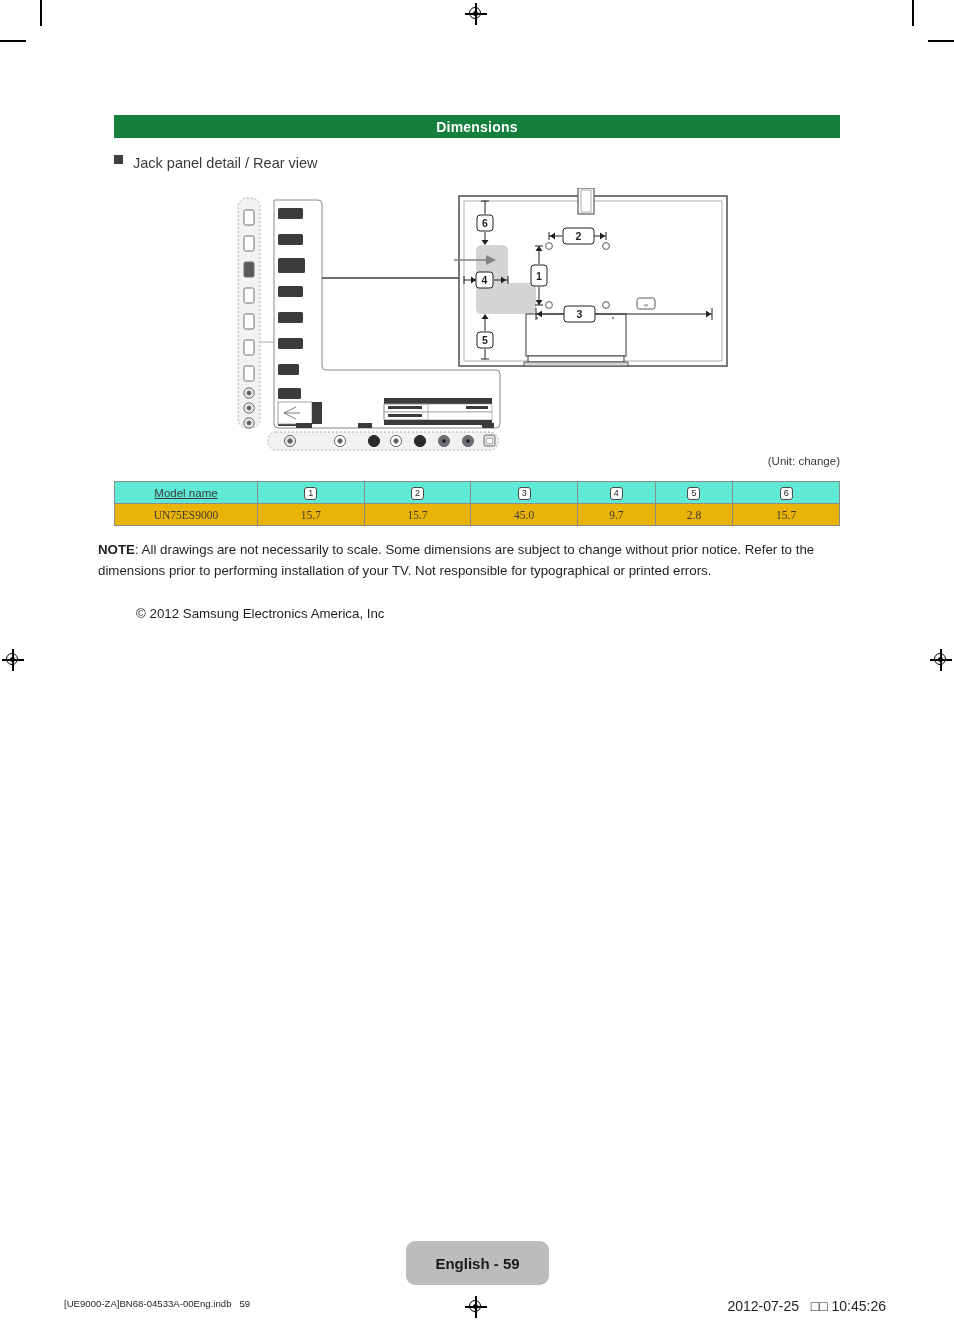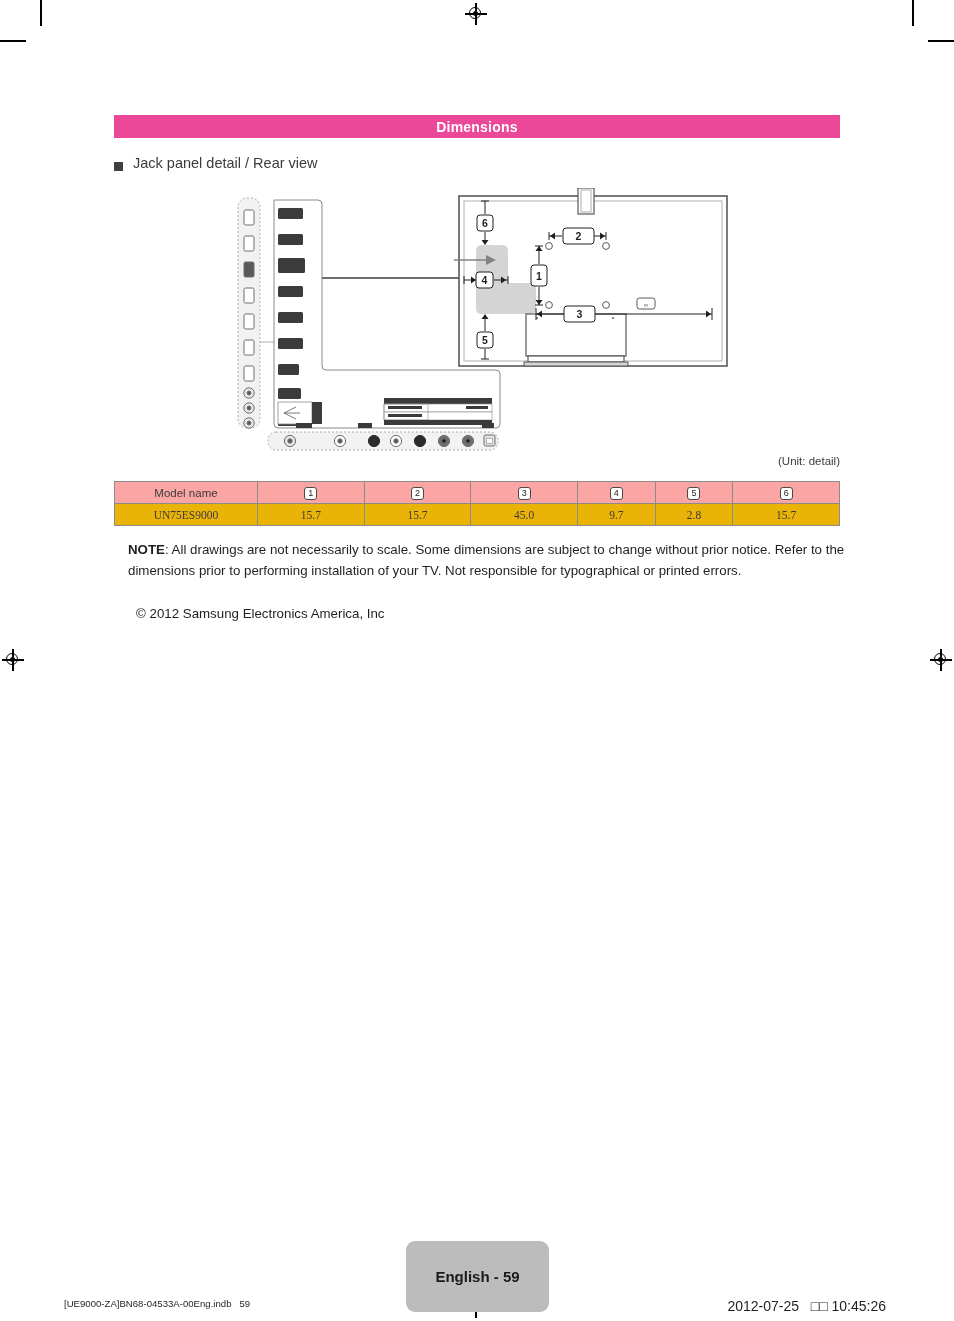--- a/index.html
+++ b/index.html
@@ -40,36 +40,36 @@
   .reg-target .hline {
     position: absolute; left: 0; top: 10.2px;
     width: 22px; height: 1.4px; background: #000;
   }
 
   
   .section-bar {
     position: absolute;
     left: 114px; top: 115px;
     width: 726px; height: 23px;
-    background: #ec4899;
+    background: #15803d;
     color: #ffffff;
     font-size: 14px;
     font-weight: bold;
     display: flex;
     align-items: center;
     justify-content: center;
     letter-spacing: 0.2px;
   }
 
   
   .bullet-heading {
     position: absolute;
     left: 114px; top: 155px;
     display: flex;
-    align-items: flex-end;
+    align-items: flex-start;
     gap: 10px;
     font-size: 14.5px;
     color: #3b3b3b;
   }
   .bullet-square {
     width: 9px; height: 9px;
     background: #3f3f3f;
     display: inline-block;
   }
 
@@ -100,21 +100,21 @@
     font-size: 11.5px;
     color: #3b3b3b;
   }
   .dim-table th, .dim-table td {
     border: 1px solid #8b8b8b;
     text-align: center;
     padding: 0;
     height: 21px;
     font-weight: normal;
   }
-  .dim-table thead th { background: #fca5a5; }
+  .dim-table thead th { background: #5eead4; text-decoration: underline; }
   .dim-table tbody td { background: #eab308; font-family: Liberation Serif, serif; }
   .dim-table .col-model { width: 142px; }
 
   
   .badge {
     display: inline-flex;
     align-items: center;
     justify-content: center;
     width: 13px; height: 13px;
     border: 1px solid #4a4a4a;
@@ -122,40 +122,40 @@
     background: #ffffff;
     font-size: 9px;
     line-height: 1;
     color: #231f20;
     box-sizing: border-box;
   }
 
   
   .note-block {
     position: absolute;
-    left: 128px; top: 540px;
+    left: 98px; top: 540px;
     width: 728px;
     font-size: 13.3px;
     line-height: 20.5px;
     color: #231f20;
   }
   .note-block b { font-weight: bold; }
   .copyright {
     position: absolute;
     left: 114px; top: 606px;
     font-size: 13.3px;
     color: #231f20;
     margin-left: 22px;
   }
 
   
   .page-tab {
     position: absolute;
     left: 406px; top: 1241px;
-    width: 143px; height: 71px;
+    width: 143px; height: 44px;
     background: #bcbcbc;
     border-radius: 9px;
     display: flex;
     align-items: center;
     justify-content: center;
     font-size: 15px;
     font-weight: bold;
     color: #1a1a1a;
   }
   .footer-left {
@@ -395,21 +395,21 @@
 
       <rect x="77" y="77" width="16" height="21" rx="3" fill="#ffffff" stroke="#231f20" stroke-width="1"></rect>
       <text x="85" y="91.5" font-family="'Liberation Sans', sans-serif" font-size="10.5" font-weight="bold" fill="#231f20" text-anchor="middle">1</text>
 
       <rect x="110" y="118" width="31" height="16" rx="3" fill="#ffffff" stroke="#231f20" stroke-width="1"></rect>
       <text x="125.5" y="129.5" font-family="'Liberation Sans', sans-serif" font-size="10.5" font-weight="bold" fill="#231f20" text-anchor="middle">3</text>
     </g>
   </svg>
 </div>
 
-<div class="unit-note">(Unit: detail)</div>
+<div class="unit-note">(Unit: change)</div>
 
 <table class="dim-table">
   <thead>
     <tr>
       <th class="col-model">Model name</th>
       <th><span class="badge">1</span></th>
       <th><span class="badge">2</span></th>
       <th><span class="badge">3</span></th>
       <th><span class="badge">4</span></th>
       <th><span class="badge">5</span></th>

